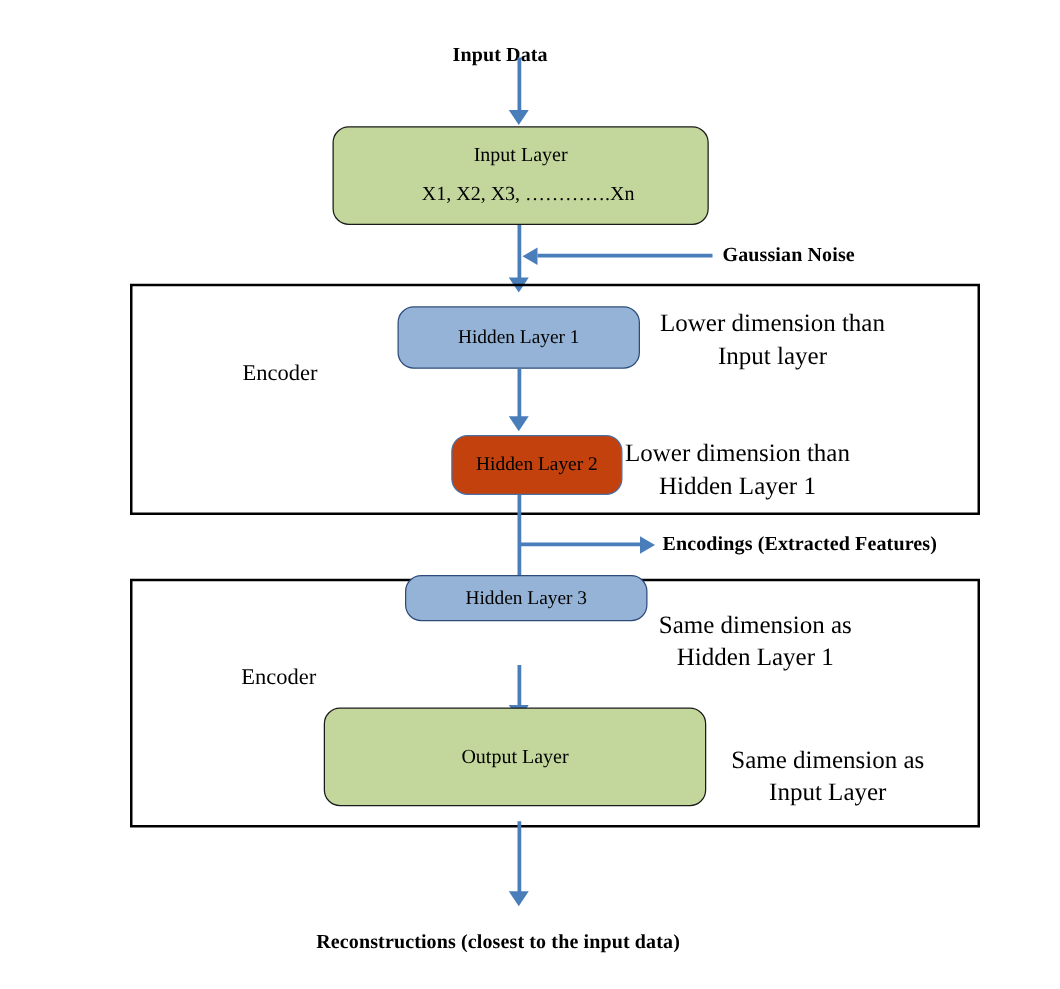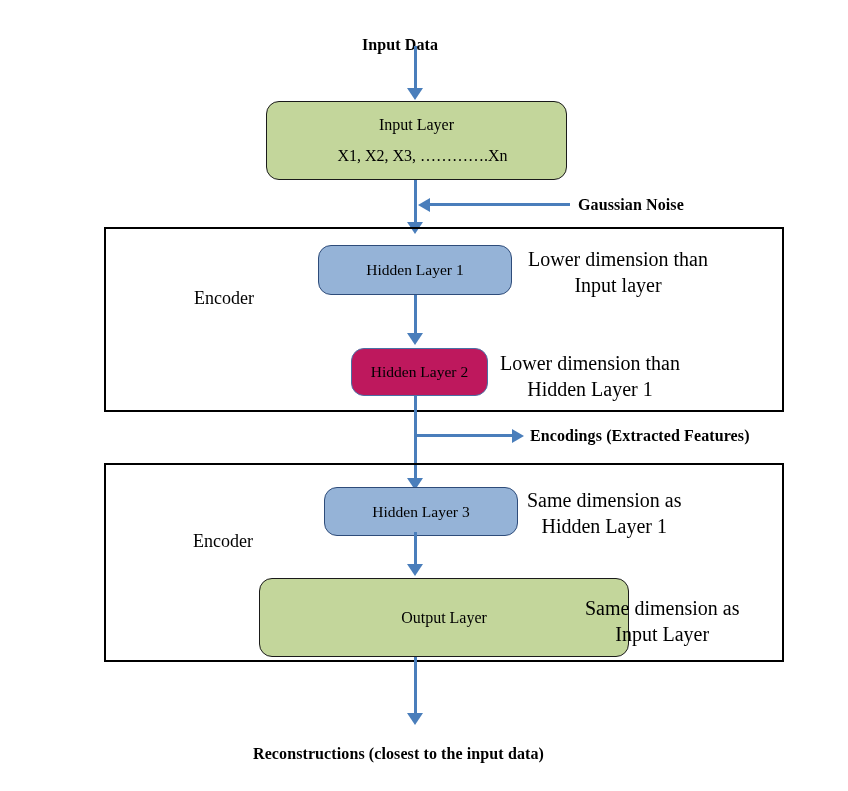--- a/index.html
+++ b/index.html
@@ -36,21 +36,21 @@
     border:2px solid #000000;background:transparent;box-sizing:border-box;
   }
 
   
   .node{
     box-sizing:border-box;border-radius:13px;
     display:flex;flex-direction:column;align-items:center;justify-content:center;
   }
   .node.green{background:#C3D69B;border:1.6px solid #1a1a1a;}
   .node.blue{background:#95B3D7;border:1.6px solid #2E4C7A;}
-  .node.red{background:#be185d;border:1.6px solid #4A6FA5;}
+  .node.red{background:#c2410c;border:1.6px solid #4A6FA5;margin-left:10px;}
 
   
   .vline{background:#4A7EBB;width:3px;}
   .hline{background:#4A7EBB;height:3px;}
   .arrow-down{
     width:0;height:0;border-left:8px solid transparent;border-right:8px solid transparent;
     border-top:12px solid #4A7EBB;
   }
   .arrow-left{
     width:0;height:0;border-top:7px solid transparent;border-bottom:7px solid transparent;
@@ -108,32 +108,32 @@
   <div class="abs vline" style="left:414px;top:396px;height:86px;"></div>
   <div class="abs arrow-down" style="left:407px;top:478px;"></div>
 
   <div class="abs hline" style="left:416px;top:434px;width:98px;"></div>
   <div class="abs arrow-right" style="left:512px;top:428.5px;"></div>
   <div class="abs bold-label" style="left:530px;top:427px;text-align:right;">Encodings (Extracted Features)</div>
 
   <div class="abs group-box" style="left:104px;top:463px;width:680px;height:199px;"></div>
   <div class="abs section-label" style="left:193px;top:531px;">Encoder</div>
 
-  <div class="abs node blue" style="left:324px;top:487px;width:194px;height:49px;">
+  <div class="abs node blue" style="left:324px;top:460px;width:194px;height:37px;">
     <div class="node-text">Hidden Layer 3</div>
   </div>
   <div class="abs annot" style="left:527px;top:487px;">
     <div>Same dimension as</div>
     <div>Hidden Layer 1</div>
   </div>
 
   <div class="abs vline" style="left:414px;top:532px;height:36px;"></div>
   <div class="abs arrow-down" style="left:407px;top:564px;"></div>
 
-  <div class="abs node green" style="left:259px;top:578px;width:370px;height:79px;">
+  <div class="abs node green" style="left:259px;top:566px;width:306px;height:79px;">
     <div class="node-text big">Output Layer</div>
   </div>
   <div class="abs annot" style="left:585px;top:595px;">
     <div>Same dimension as</div>
     <div>Input Layer</div>
   </div>
 
   <div class="abs vline" style="left:414px;top:657px;height:60px;"></div>
   <div class="abs arrow-down" style="left:407px;top:713px;"></div>
 

